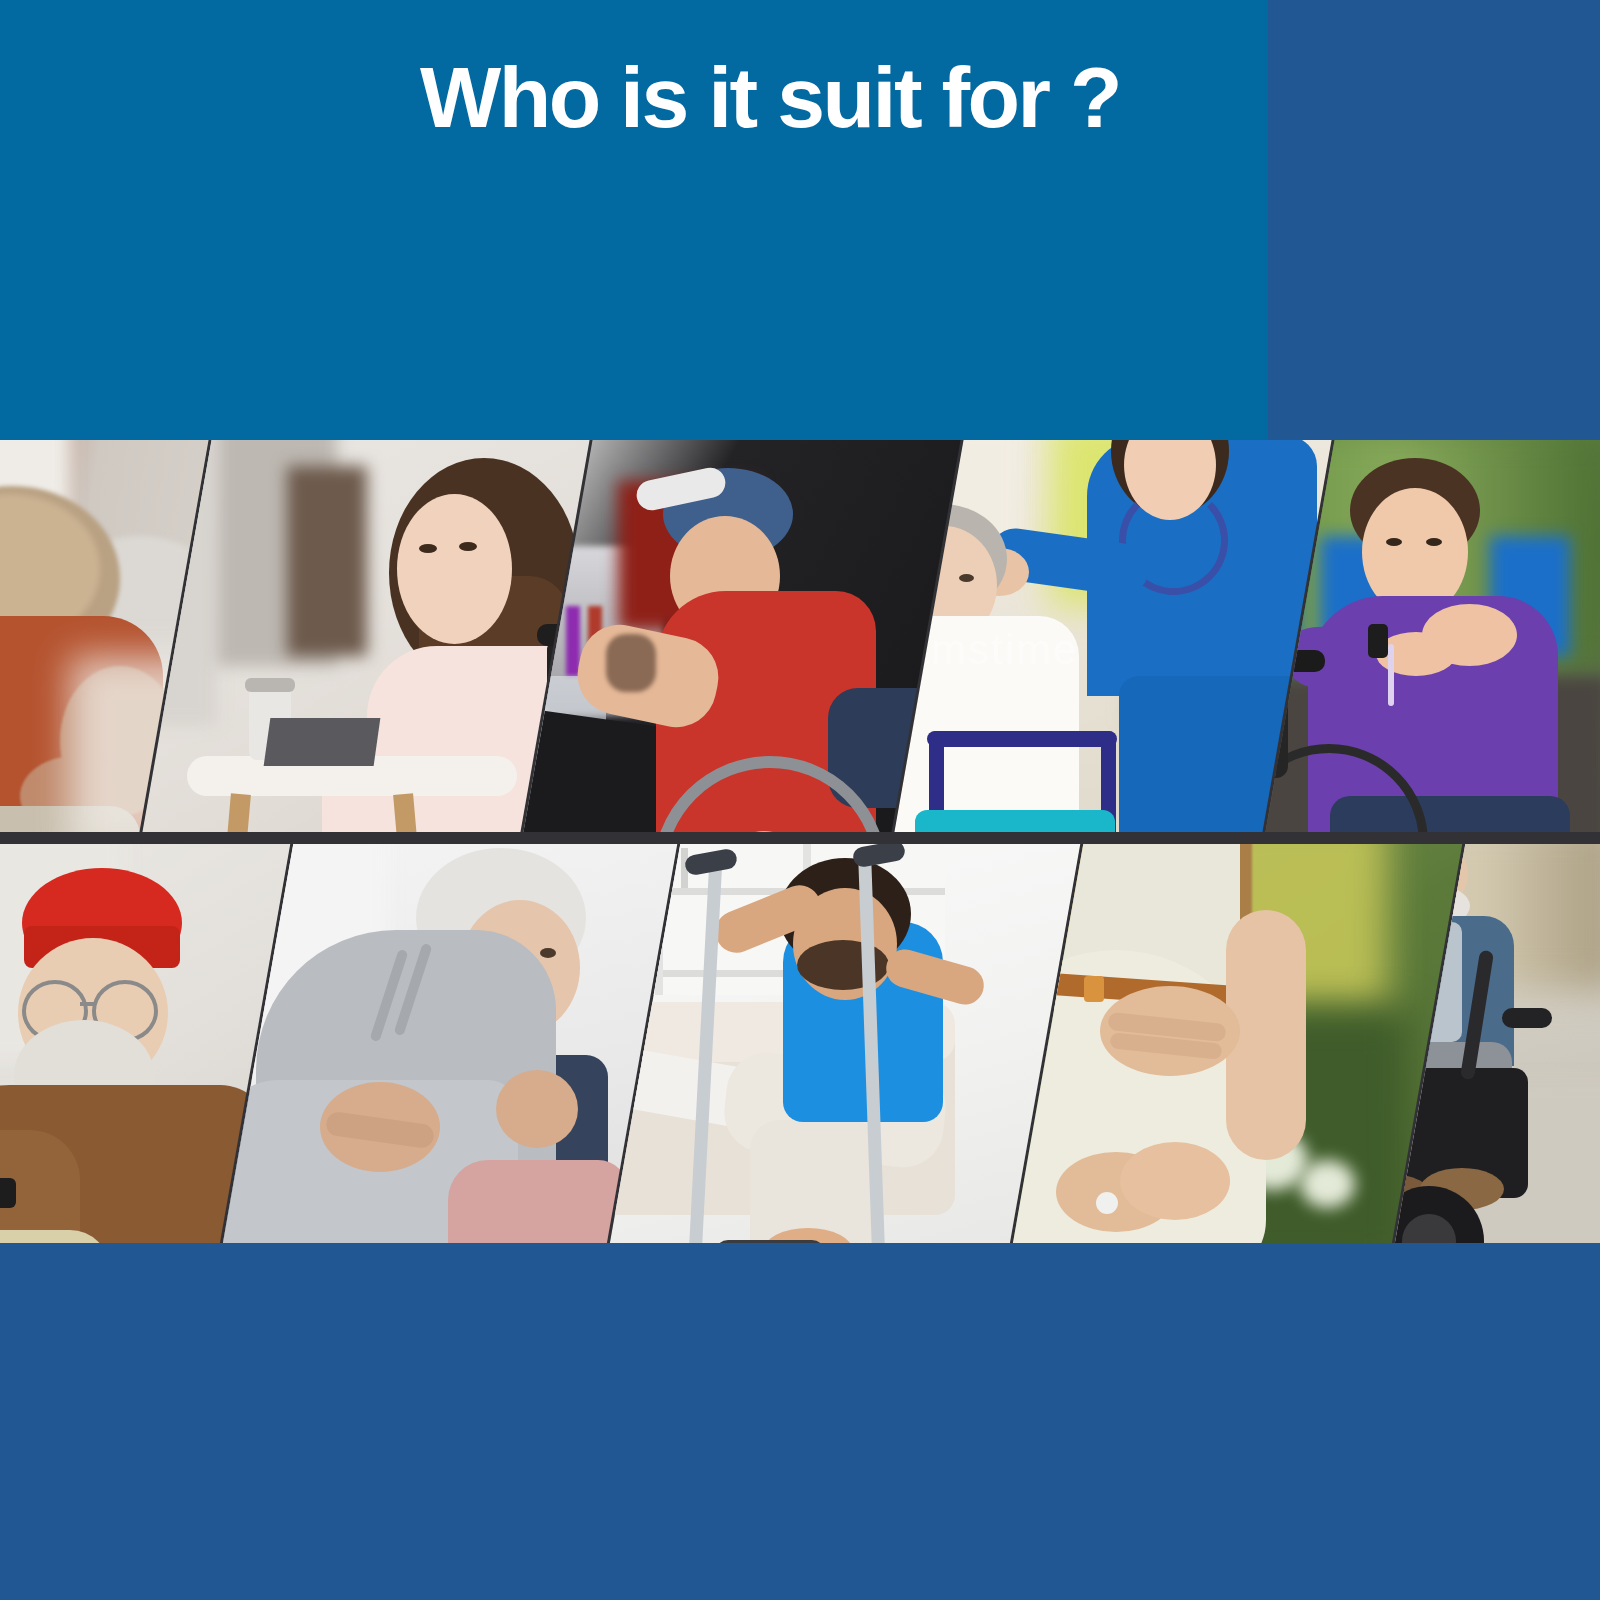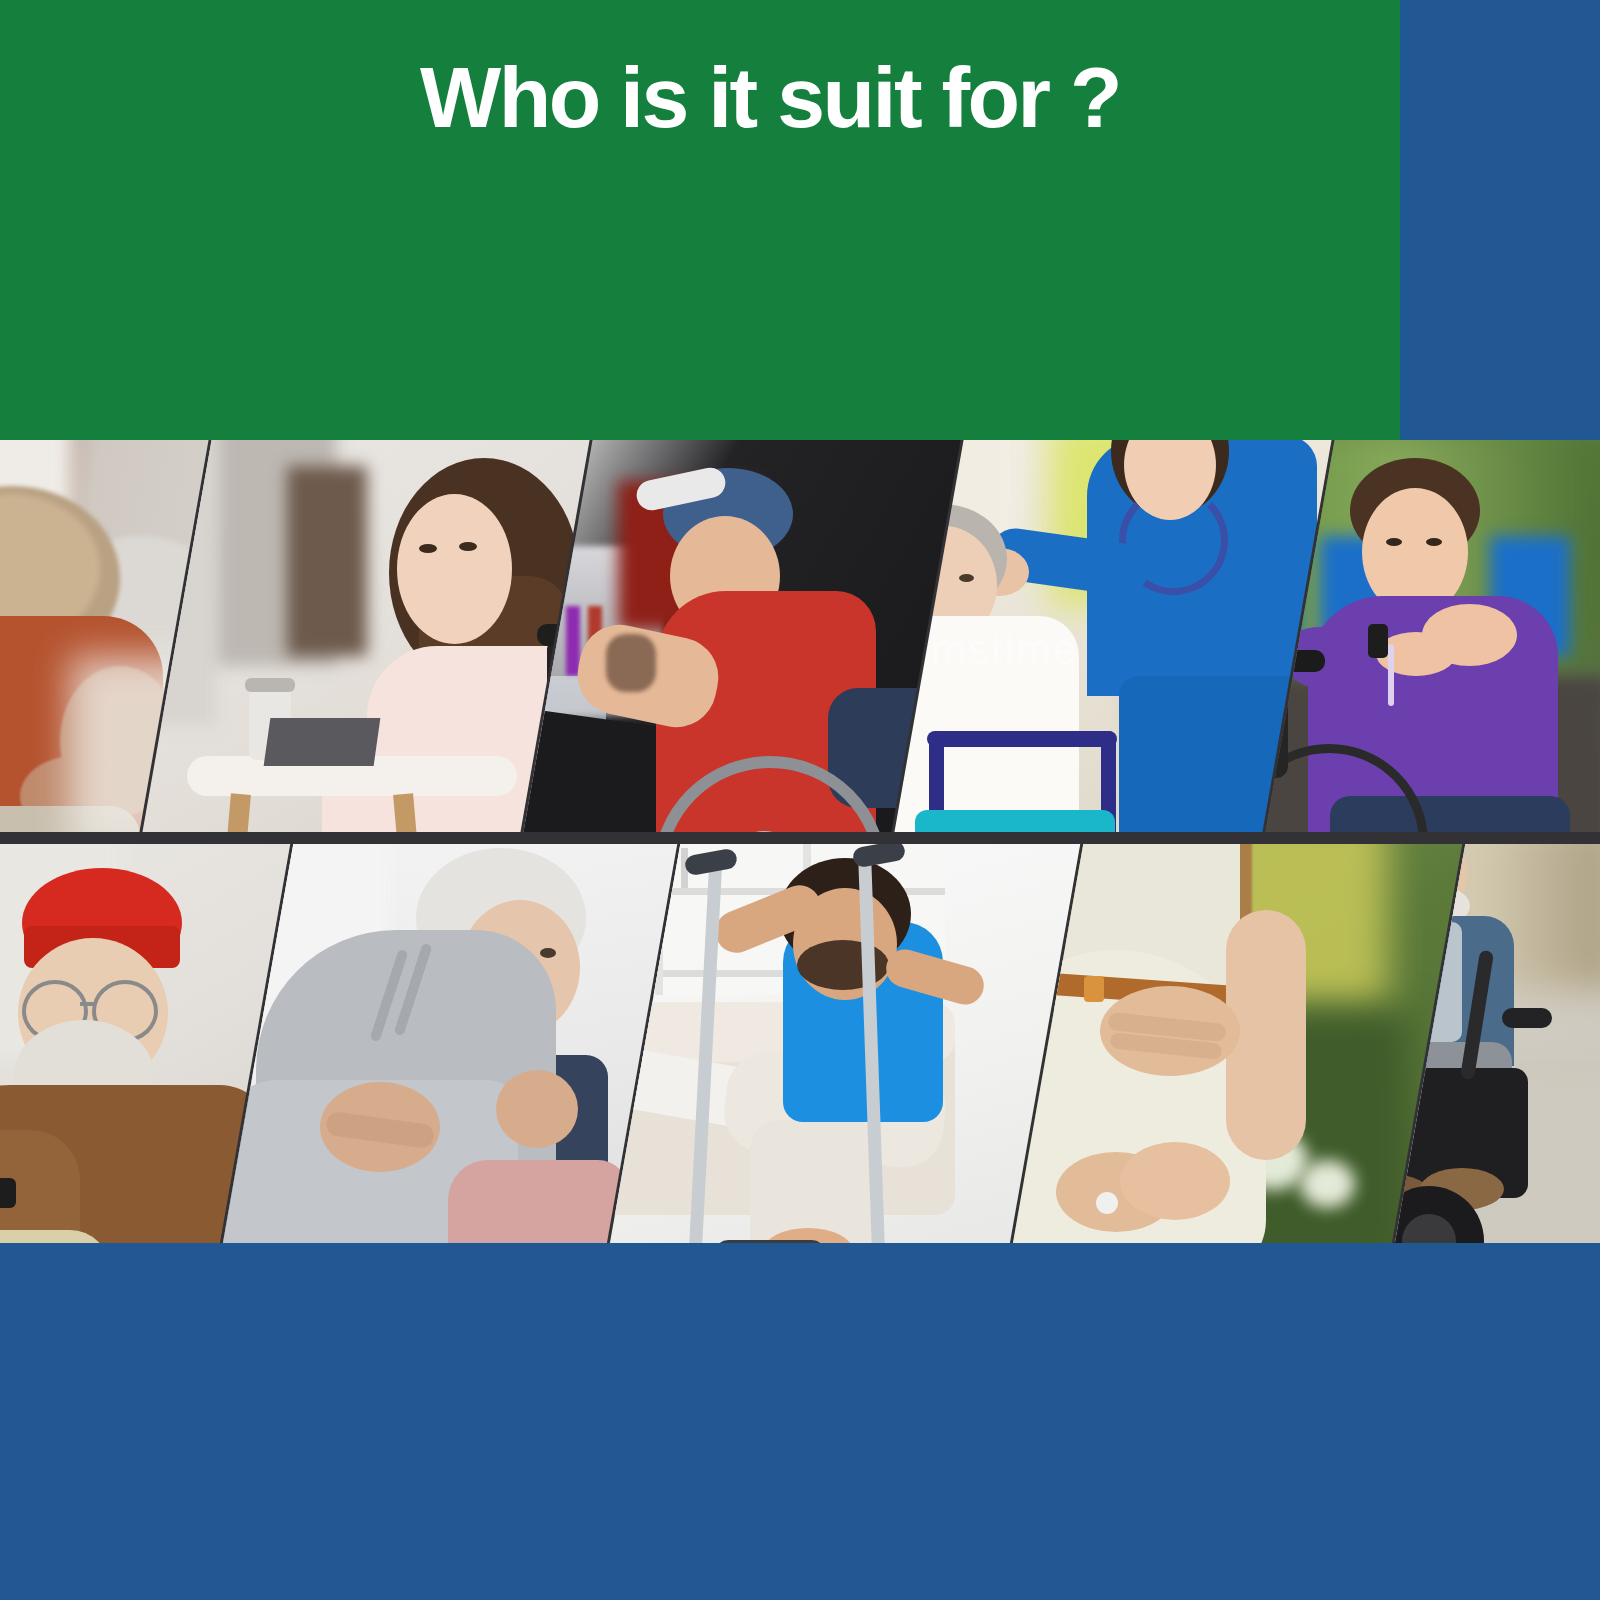--- a/index.html
+++ b/index.html
@@ -12,23 +12,23 @@
     height: 1600px;
     font-family: "Liberation Sans", sans-serif;
     overflow: hidden;
     position: relative;
   }
 
   
   #banner {
     position: absolute;
     left: 0; top: 0;
-    width: 1400px;
+    width: 1268px;
     height: 440px;
-    background: #15803d;
+    background: #0369a1;
   }
   #page-title {
     position: absolute;
     left: 0; top: 52px;
     width: 1540px;
     text-align: center;
     color: #ffffff;
     font-family: "Liberation Sans", sans-serif;
     font-size: 86px;
     font-weight: bold;

